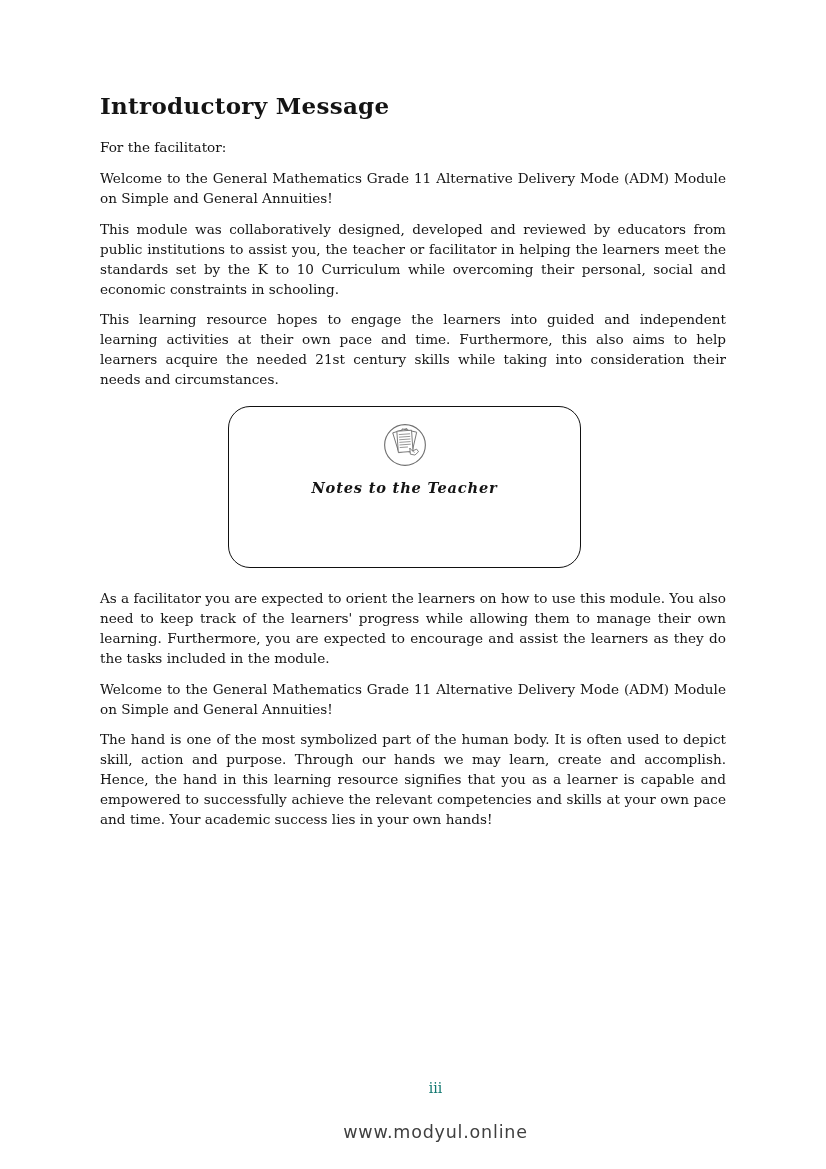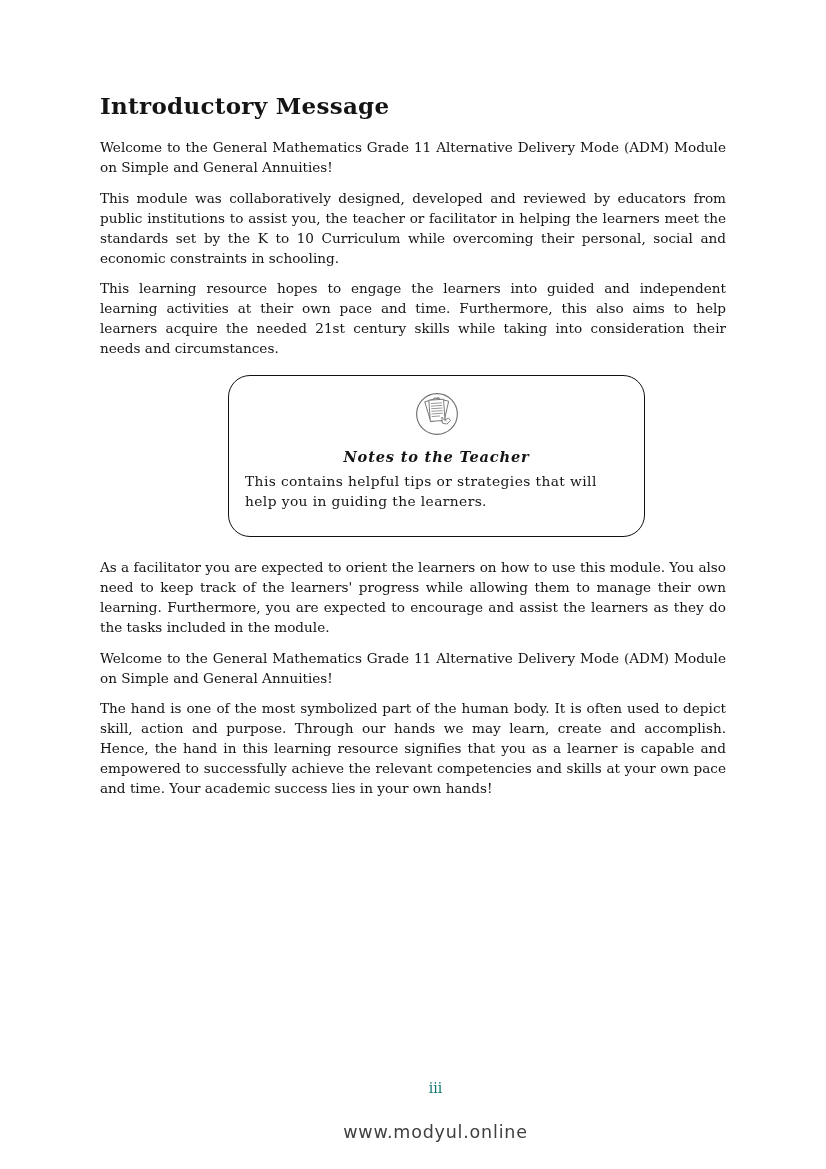--- a/index.html
+++ b/index.html
@@ -33,21 +33,21 @@
   }
   p.section-label{
     font-size:13.6px;
     line-height:20.7px;
     margin:0 0 10.5px 0;
     text-align:left;
   }
   .learner-gap{margin-top:43px;}
   .notes-box{
     box-sizing:border-box;
-    width:417px;
+    width:353px;
     min-height:162px;
     margin:17px auto 20px auto;
     margin-left:128px; 
     border:1.6px solid #111;
     border-radius:22px;
     padding:10px 16px 14px 16px;
     display:flex;
     flex-direction:column;
     align-items:center;
     background:#fff;
@@ -92,20 +92,21 @@
   }
 </style>
 </head>
 <body>
 
 <div class="page">
   <div class="content">
 
     <h1 class="doc-title">Introductory Message</h1>
 
+    <p class="section-label">For the facilitator:</p>
     <p class="body-par">Welcome to the General Mathematics Grade 11 Alternative Delivery Mode (ADM) Module on Simple and General Annuities!</p>
     <p class="body-par">This module was collaboratively designed, developed and reviewed by educators from public institutions to assist you, the teacher or facilitator in helping the learners meet the standards set by the K to 10 Curriculum while overcoming their personal, social and economic constraints in schooling.</p>
     <p class="body-par">This learning resource hopes to engage the learners into guided and independent learning activities at their own pace and time. Furthermore, this also aims to help learners acquire the needed 21st century skills while taking into consideration their needs and circumstances.</p>
 
     <div class="notes-box">
       <div class="notes-icon-wrap">
         <svg viewBox="0 0 60 60" width="52" height="52" aria-hidden="true">
           <circle cx="30" cy="30" r="23.5" fill="none" stroke="#6f6f6f" stroke-width="1.3"></circle>
           <g stroke="#6f6f6f" fill="#ffffff" stroke-width="1">
             <rect x="19" y="13" width="17" height="24" transform="rotate(-17 27.5 25)"></rect>
@@ -118,21 +119,20 @@
               <line x1="23.5" y1="26.5" x2="36.5" y2="26.5" stroke-width="0.8"></line>
               <line x1="23.5" y1="29.5" x2="36.5" y2="29.5" stroke-width="0.8"></line>
               <line x1="23.5" y1="32.5" x2="33" y2="32.5" stroke-width="0.8"></line>
             </g>
             <path d="M35.5 33.5 L38.5 36.8 L43.5 34.8 L45.6 37.8 L41.5 41.6 L36.2 40.6 Z"></path>
             <line x1="38.5" y1="36.8" x2="41.2" y2="38.6" stroke-width="0.8"></line>
           </g>
         </svg>
       </div>
       <div class="notes-heading">Notes to the Teacher</div>
-      <p class="notes-body">This contains helpful tips or strategies that will help you in guiding the learners.</p>
     </div>
 
     <p class="body-par">As a facilitator you are expected to orient the learners on how to use this module. You also need to keep track of the learners' progress while allowing them to manage their own learning. Furthermore, you are expected to encourage and assist the learners as they do the tasks included in the module.</p>
 
     <p class="body-par">Welcome to the General Mathematics Grade 11 Alternative Delivery Mode (ADM) Module on Simple and General Annuities!</p>
     <p class="body-par">The hand is one of the most symbolized part of the human body. It is often used to depict skill, action and purpose. Through our hands we may learn, create and accomplish. Hence, the hand in this learning resource signifies that you as a learner is capable and empowered to successfully achieve the relevant competencies and skills at your own pace and time. Your academic success lies in your own hands!</p>
 
   </div>
 
   <div class="page-number">iii</div>

